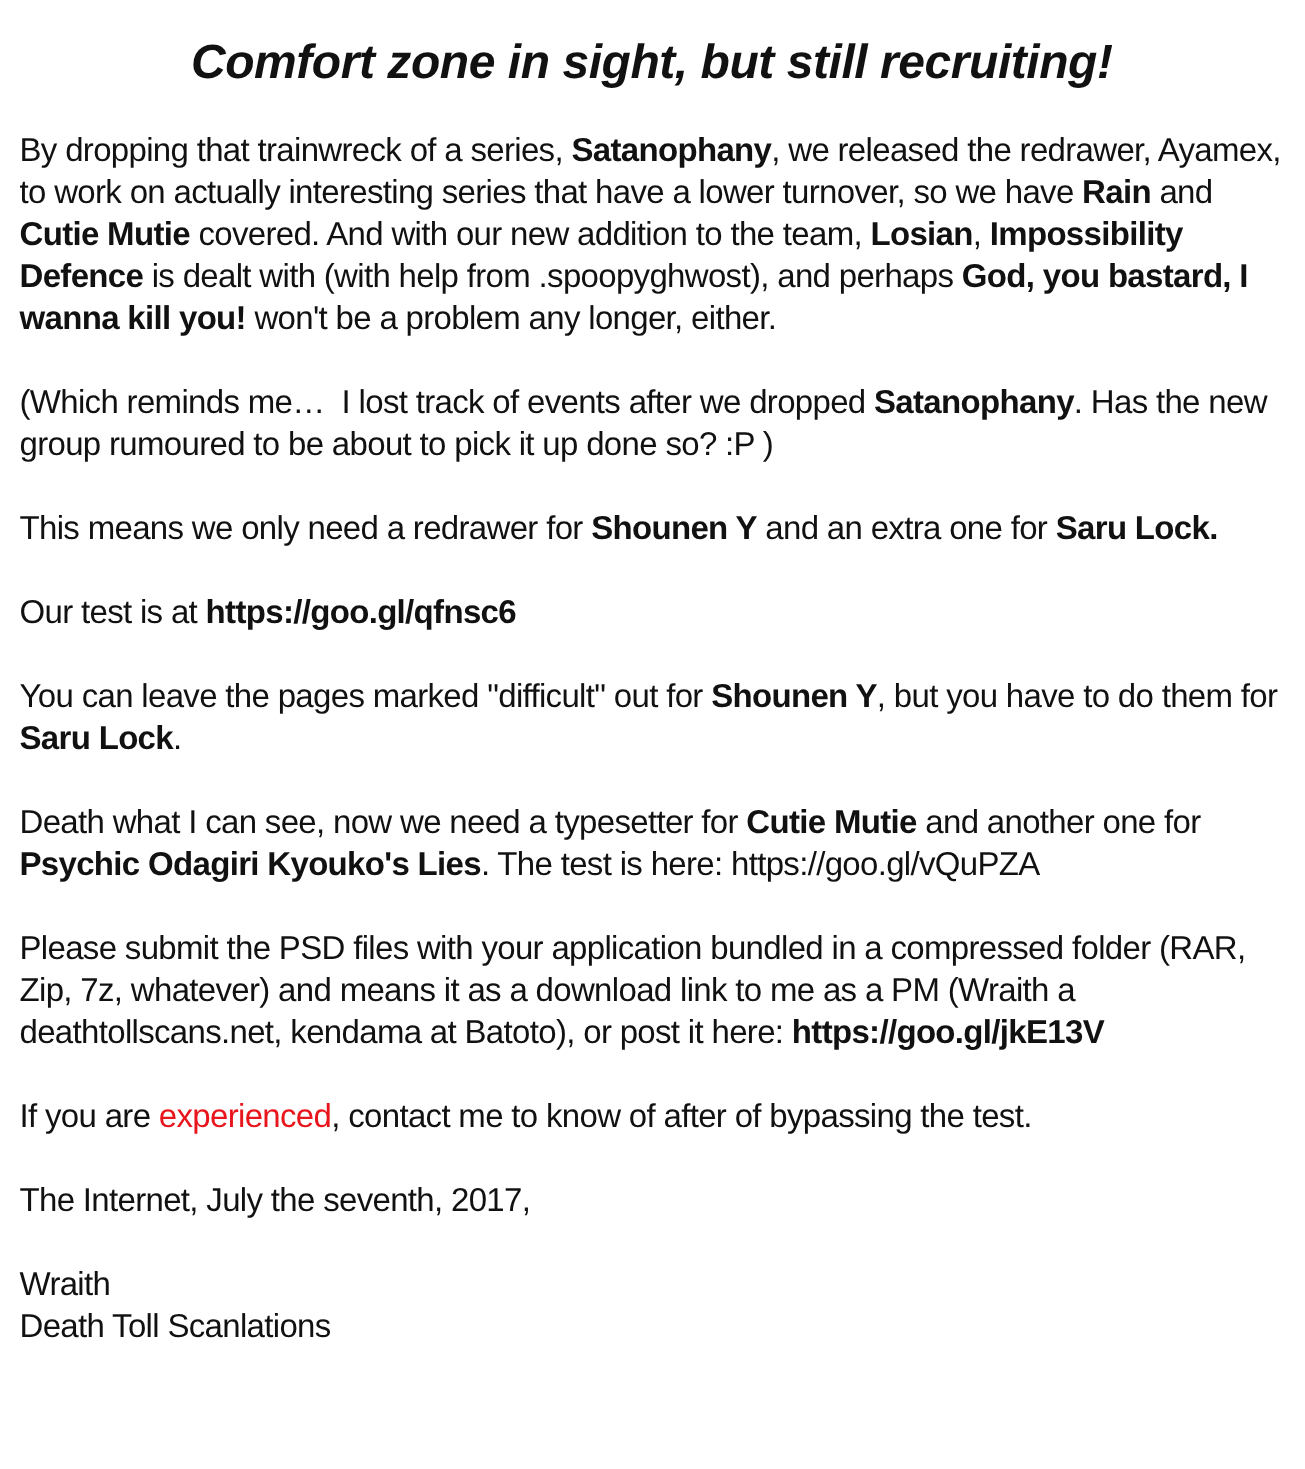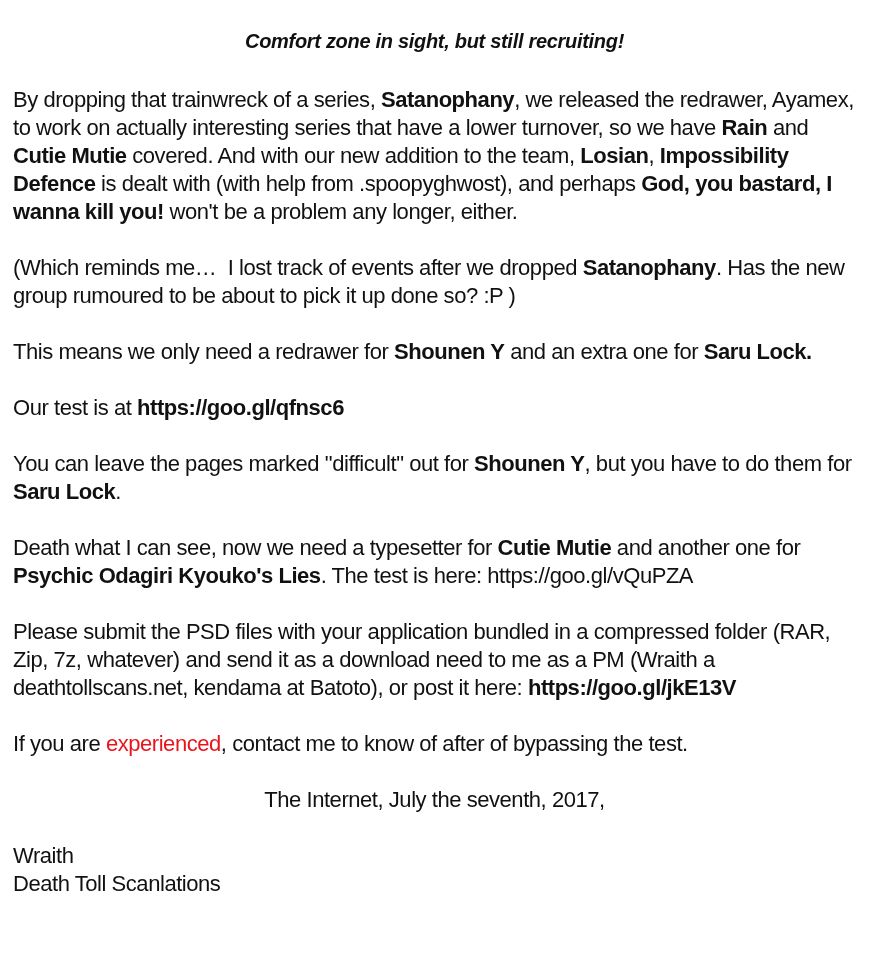--- a/index.html
+++ b/index.html
@@ -9,40 +9,40 @@
     min-height: 979px;
     font-family: "Liberation Sans", "DejaVu Sans", sans-serif;
     color: var(--ink);
     box-sizing: border-box;
   }
   .doc {
     padding: 26px 14px 8px 13px;
     box-sizing: border-box;
   }
   h1.title {
-    font-size: 20px;
+    font-size: 32px;
     line-height: 30px;
     font-weight: bold;
     font-style: italic;
     text-align: center;
     letter-spacing: -0.3px;
     margin: 0 0 30px 0;
   }
   p.para {
     font-size: 22px;
     line-height: 28px;
     letter-spacing: -0.45px;
     margin: 0 0 28px 0;
     white-space: pre-wrap;
   }
   .run-n  { font-weight: normal; font-style: normal; }
   .run-b  { font-weight: bold;   font-style: normal; margin-top: 28px; }
   .run-bi { font-weight: bold;   }
   .run-red { color: var(--accent-red); }
-  p.dateline { text-align: center; margin-bottom: 28px; }
+  p.dateline { text-align: left; margin-bottom: 28px; }
   .sig {
     font-size: 22px;
     line-height: 28px;
     letter-spacing: -0.45px;
     text-align: left;
     margin-top: 28px;
   }
 </style>
 </head>
 <body>
@@ -50,21 +50,21 @@
 <main class="doc">
   <h1 class="title">Comfort zone in sight, but still recruiting!</h1>
 
   <div id="paragraphs">
       <p class="para"><span class="run-n">By dropping that trainwreck of a series, </span><span class="run-bi">Satanophany</span><span class="run-n">, we released the redrawer, Ayamex, to work on actually interesting series that have a lower turnover, so we have </span><span class="run-bi">Rain</span><span class="run-n"> and </span><span class="run-bi">Cutie Mutie</span><span class="run-n"> covered. And with our new addition to the team, </span><span class="run-b">Losian</span><span class="run-n">, </span><span class="run-bi">Impossibility Defence</span><span class="run-n"> is dealt with (with help from .spoopyghwost), and perhaps </span><span class="run-bi">God, you bastard, I wanna kill you!</span><span class="run-n"> won't be a problem any longer, either.</span></p>
       <p class="para"><span class="run-n">(Which reminds me…  I lost track of events after we dropped </span><span class="run-bi">Satanophany</span><span class="run-n">. Has the new group rumoured to be about to pick it up done so? :P )</span></p>
       <p class="para"><span class="run-n">This means we only need a redrawer for </span><span class="run-bi">Shounen Y</span><span class="run-n"> and an extra one for </span><span class="run-bi">Saru Lock.</span></p>
       <p class="para"><span class="run-n">Our test is at </span><span class="run-b">https://goo.gl/qfnsc6</span></p>
       <p class="para"><span class="run-n">You can leave the pages marked "difficult" out for </span><span class="run-bi">Shounen Y</span><span class="run-n">, but you have to do them for </span><span class="run-bi">Saru Lock</span><span class="run-n">.</span></p>
       <p class="para"><span class="run-n">Death what I can see, now we need a typesetter for </span><span class="run-bi">Cutie Mutie</span><span class="run-n"> and another one for </span><span class="run-bi">Psychic Odagiri Kyouko's Lies</span><span class="run-n">. The test is here: </span><span class="run-n">https://goo.gl/vQuPZA</span></p>
-      <p class="para"><span class="run-n">Please submit the PSD files with your application bundled in a compressed folder (RAR, Zip, 7z, whatever) and send it as a download need to me as a PM (Wraith a deathtollscans.net, kendama at Batoto), or post it here: </span><span class="run-b">https://goo.gl/jkE13V</span></p>
+      <p class="para"><span class="run-n">Please submit the PSD files with your application bundled in a compressed folder (RAR, Zip, 7z, whatever) and means it as a download link to me as a PM (Wraith a deathtollscans.net, kendama at Batoto), or post it here: </span><span class="run-b">https://goo.gl/jkE13V</span></p>
       <p class="para"><span class="run-n">If you are </span><span class="run-red">experienced</span><span class="run-n">, contact me to know of after of bypassing the test.</span></p>
     </div>
 
   <p class="para dateline">The Internet, July the seventh, 2017,</p>
 
   <div class="sig">
     <div>Wraith</div>
     <div>Death Toll Scanlations</div>
   </div>
 </main>

